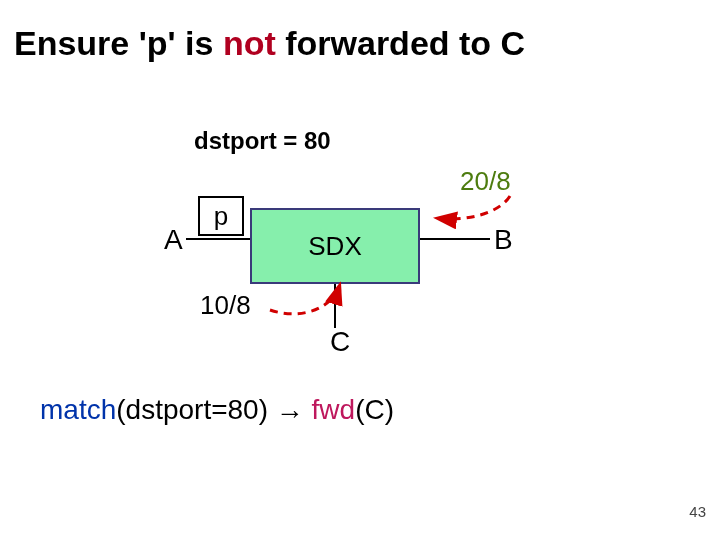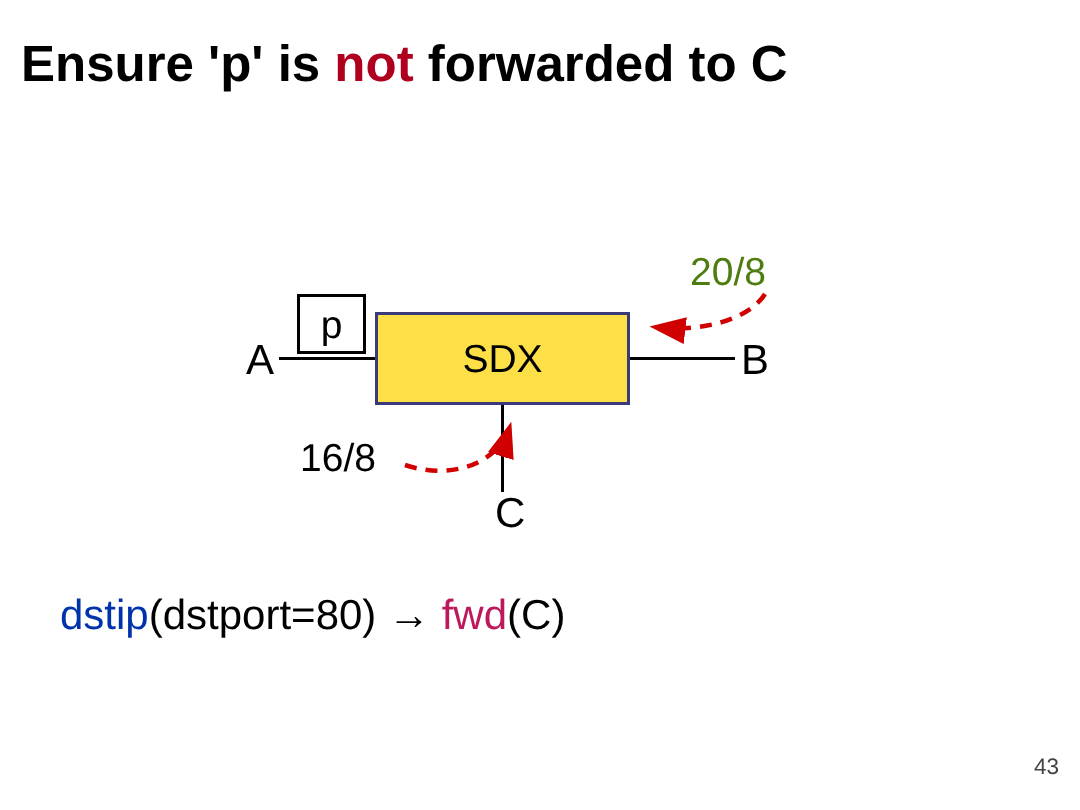--- a/index.html
+++ b/index.html
@@ -66,22 +66,22 @@
     top: 326px;
     left: 330px;
     font-size: 28px;
     color: #000;
   }
   .sdx-box {
     position: absolute;
     top: 208px;
     left: 250px;
     width: 170px;
-    height: 62px;
-    background: #fde047;
+    height: 76px;
+    background: #86efac;
     border: 2px solid #3a3a7a;
     box-sizing: border-box;
     display: flex;
     align-items: center;
     justify-content: center;
     font-size: 26px;
     color: #000;
   }
   .packet-box {
     position: absolute;
@@ -147,24 +147,25 @@
   }
 </style>
 </head>
 <body>
 
 <div class="title">
   <span>Ensure 'p' is </span><span class="not">not</span><span> forwarded to C</span>
 </div>
 
 <div class="packet-info">
+  <div>dstport = 80</div>
 </div>
 
 <div class="prefix-b">20/8</div>
-<div class="prefix-c">16/8</div>
+<div class="prefix-c">10/8</div>
 
 <div class="line-a"></div>
 <div class="line-b"></div>
 <div class="line-c"></div>
 
 <div class="sdx-box">
   <span>SDX</span>
 </div>
 
 <div class="packet-box">
@@ -181,16 +182,16 @@
       <path d="M0,0 L8,3 L0,6 Z" fill="#d00000"></path>
     </marker>
   </defs>
 
   <path d="M 510 196  C 500 212, 470 222, 436 218" fill="none" stroke="#d00000" stroke-width="3" stroke-dasharray="8 6" marker-end="url(#redhead)"></path>
 
   <path d="M 270 310  C 300 320, 332 310, 340 284" fill="none" stroke="#d00000" stroke-width="3" stroke-dasharray="8 6" marker-end="url(#redhead)"></path>
 </svg>
 
 <div class="rule">
-  <span class="match">dstip</span><span>(dstport=80) </span><span>→</span><span> </span><span class="fwd">fwd</span><span>(C)</span>
+  <span class="match">match</span><span>(dstport=80) </span><span>→</span><span> </span><span class="fwd">fwd</span><span>(C)</span>
 </div>
 
 <div class="slide-num">43</div>
 
 </body></html>

